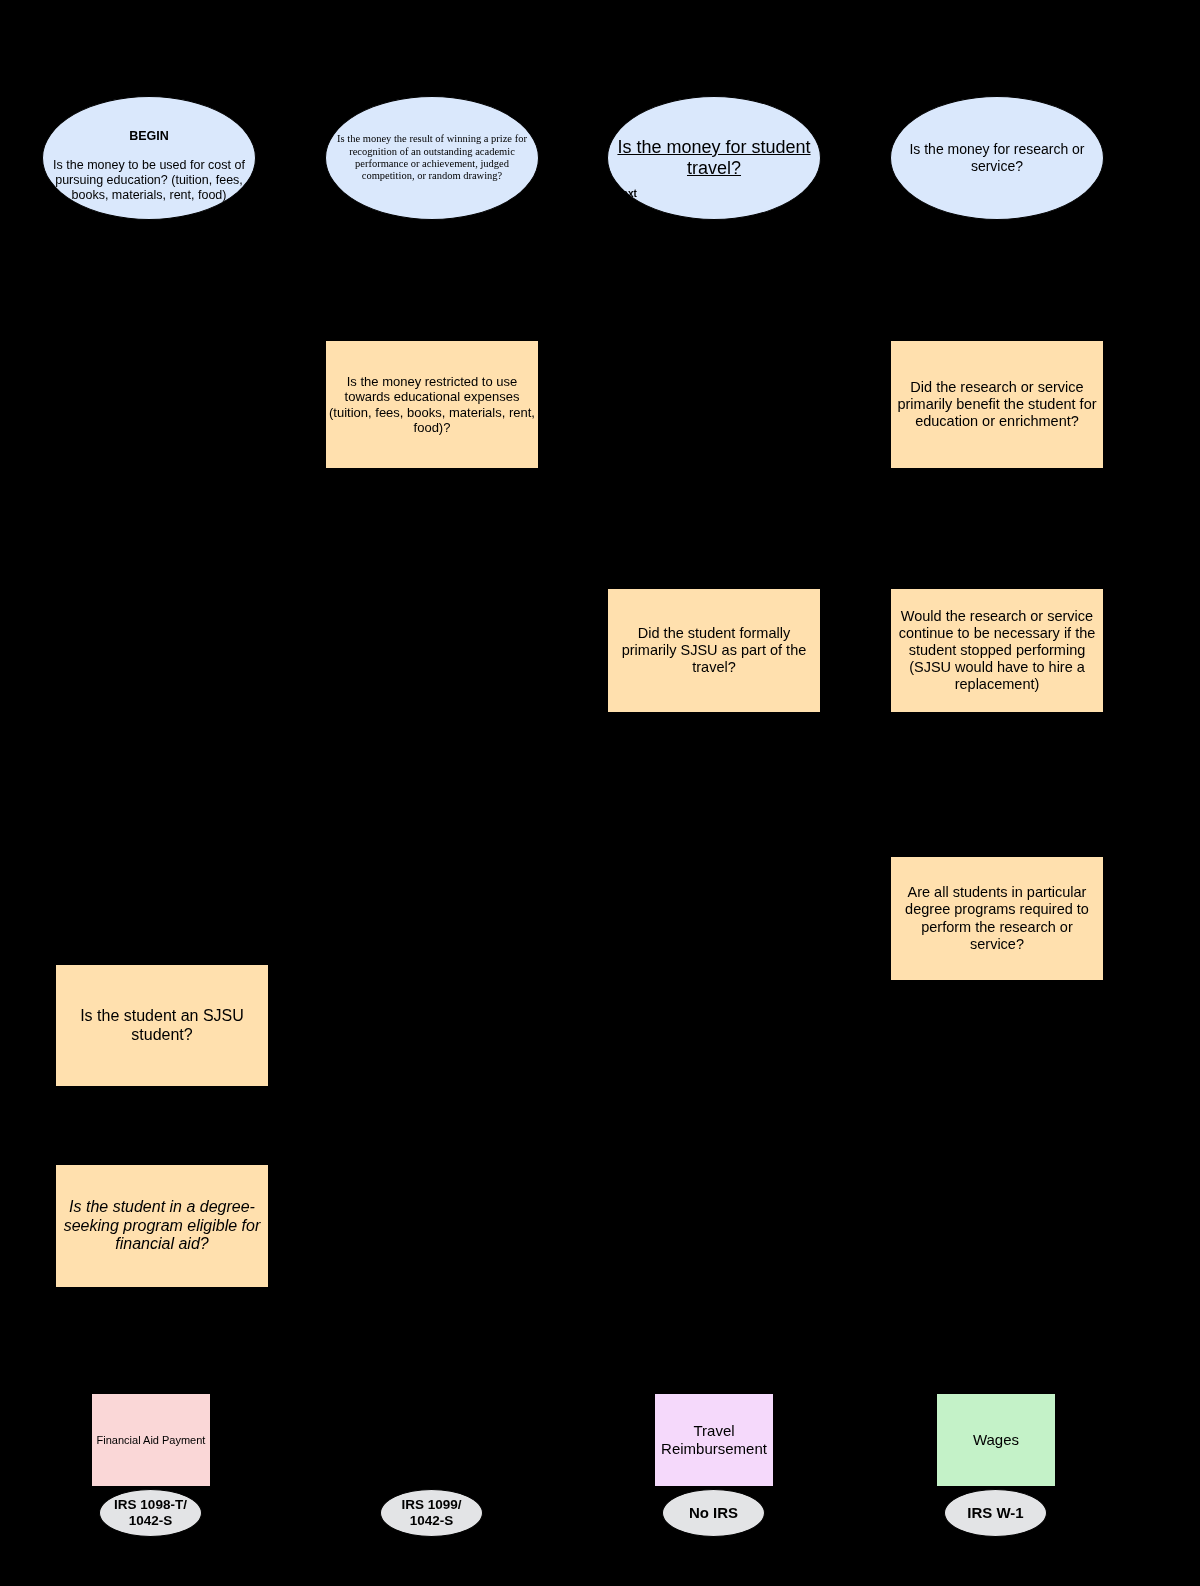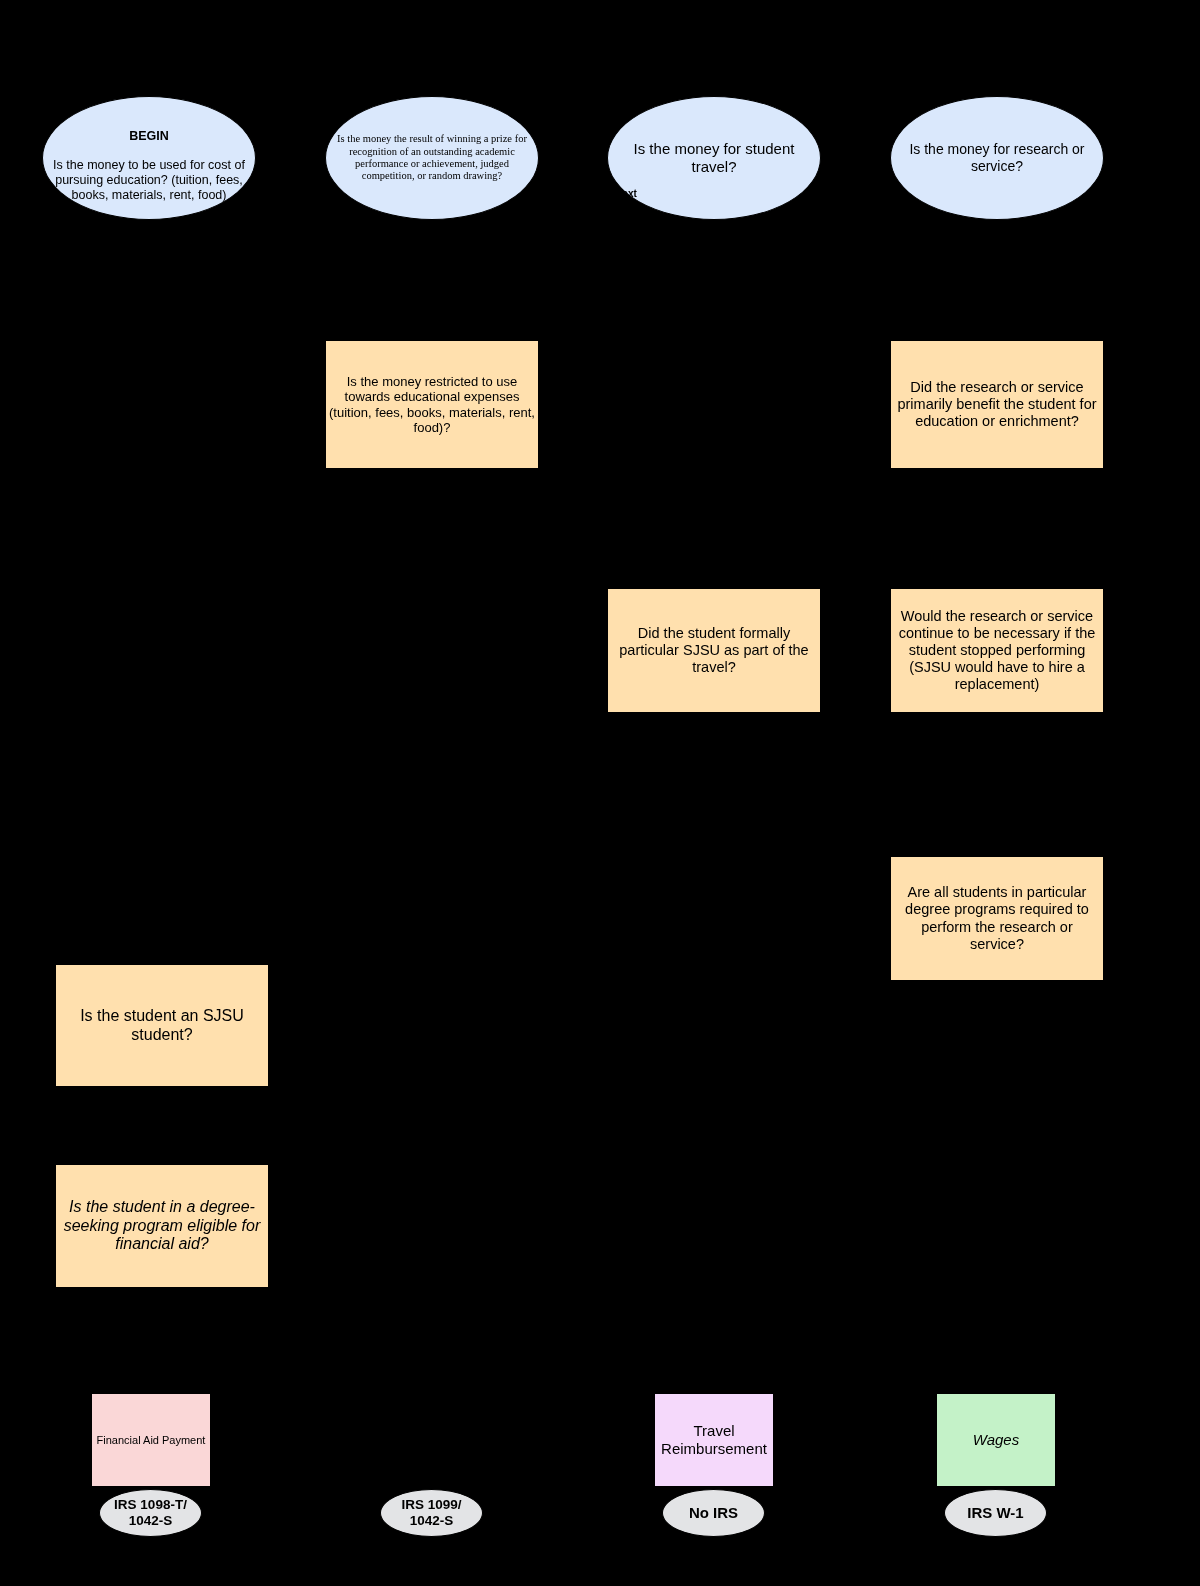--- a/index.html
+++ b/index.html
@@ -77,39 +77,39 @@
     <span class="label">
       <b>BEGIN</b><br>
       <span>Is the money to be used for cost of pursuing education? (tuition, fees, books, materials, rent, food)</span>
     </span>
   </div>
 
   <div class="node ellipse" style="left:311px; top:96px; width:214px; height:124px; font-size:10.5px;font-family:Liberation Serif, serif;">
     <span class="label">Is the money the result of winning a prize for recognition of an outstanding academic performance or achievement, judged competition, or random drawing?</span>
   </div>
 
-  <div class="node ellipse" style="left:593px; top:96px; width:214px; height:124px; font-size:15px;">
+  <div class="node ellipse" style="left:593px; top:96px; width:214px; height:124px; font-size:18px;text-decoration:underline;">
     <span class="label">Is the money for student travel?</span>
   </div>
   <div class="tiny-text" style="left:603px; top:189px;text-align:center;">Text</div>
 
   <div class="node ellipse" style="left:876px; top:96px; width:214px; height:124px; font-size:14px;">
     <span class="label">Is the money for research or service?</span>
   </div>
 
   <div class="node rect orange" style="left:311px; top:340px; width:214px; height:129px; font-size:13px;">
     <span class="label">Is the money restricted to use towards educational expenses (tuition, fees, books, materials, rent, food)?</span>
   </div>
 
   <div class="node rect orange" style="left:876px; top:340px; width:214px; height:129px; font-size:14.5px;">
     <span class="label">Did the research or service primarily benefit the student for education or enrichment?</span>
   </div>
 
   <div class="node rect orange" style="left:593px; top:588px; width:214px; height:125px; font-size:14.5px;">
-    <span class="label">Did the student formally particular SJSU as part of the travel?</span>
+    <span class="label">Did the student formally primarily SJSU as part of the travel?</span>
   </div>
 
   <div class="node rect orange" style="left:876px; top:588px; width:214px; height:125px; font-size:14.5px;">
     <span class="label">Would the research or service continue to be necessary if the student stopped performing (SJSU would have to hire a replacement)</span>
   </div>
 
   <div class="node rect orange" style="left:876px; top:856px; width:214px; height:125px; font-size:14.5px;">
     <span class="label">Are all students in particular degree programs required to perform the research or service?</span>
   </div>
 
@@ -132,20 +132,20 @@
     <span class="label">IRS 1099/ 1042-S</span>
   </div>
 
   <div class="node rect purple" style="left:640px; top:1393px; width:120px; height:94px; font-size:15px;">
     <span class="label">Travel Reimbursement</span>
   </div>
   <div class="node pill" style="left:648px; top:1489px; width:103px; height:48px; font-size:15px;">
     <span class="label">No IRS</span>
   </div>
 
-  <div class="node rect green" style="left:922px; top:1393px; width:120px; height:94px; font-size:15px;font-style:italic;">
+  <div class="node rect green" style="left:922px; top:1393px; width:120px; height:94px; font-size:15px;">
     <span class="label">Wages</span>
   </div>
   <div class="node pill" style="left:930px; top:1489px; width:103px; height:48px; font-size:15px;">
     <span class="label">IRS W-1</span>
   </div>
 
 </div>
 
 </body></html>

